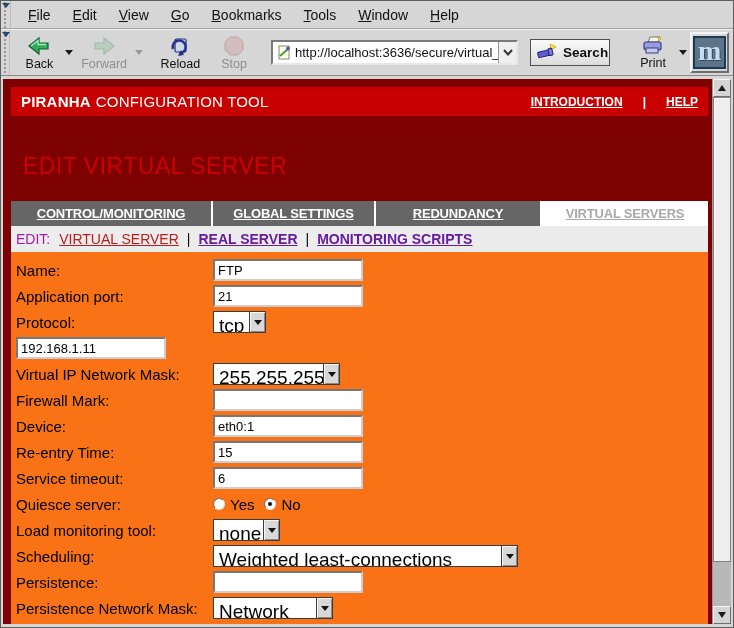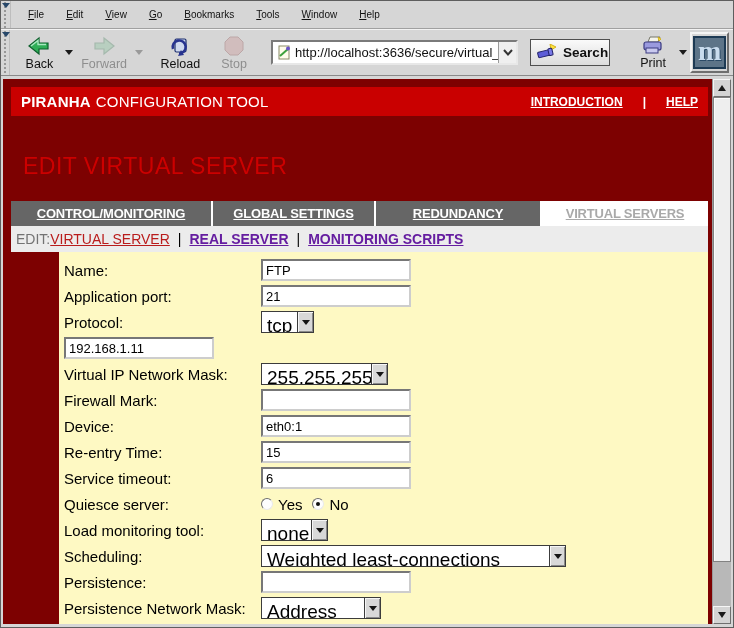--- a/index.html
+++ b/index.html
@@ -21,21 +21,21 @@
     background-image:radial-gradient(circle at 2px 2px, #979797 1px, transparent 1.4px);
     background-size:4px 4px; background-position:2px 8px; background-repeat:repeat-y;
     background-color:#d6d6d6; border-right:1px solid #bdbdbd;
   }
   .grippy .tri-dn-sm {
     position:absolute; top:2px; left:1px;
     width:0; height:0; border-left:4px solid transparent; border-right:4px solid transparent;
     border-top:5px solid #28486a;
   }
   .menu-item {
-    font-size:10px; color:#111; padding:4px 11px; cursor:default; white-space:nowrap;
+    font-size:14px; color:#111; padding:4px 11px; cursor:default; white-space:nowrap;
   }
   .menu-item u { text-decoration:underline; }
 
   
   .toolbar {
     height:47px; display:flex; align-items:center;
     background:#d6d6d6; border-top:1px solid #f2f2f2; border-bottom:1px solid #8a8a8a;
   }
   .navbtn {
     display:flex; flex-direction:column; align-items:center; justify-content:space-between;
@@ -117,26 +117,26 @@
   }
   .tab span { color:#fff; text-decoration:underline; white-space:nowrap; }
   .tab.active { background:#ffffff; }
   .tab.active span { color:#a9a9a9; }
   .tab0 { width:200px; } .tab1 { width:161px; } .tab2 { width:164px; } .tab3 { flex:1; }
 
   .subnav {
     flex:none; height:26px; background:#ececec; display:flex; align-items:center;
     font-size:14px; padding-left:5px; white-space:nowrap;
   }
-  .subnav .prefix { color:#737373; margin-right:0; }
+  .subnav .prefix { color:#a21caf; margin-right:9px; }
   .subnav .current { color:#b91c1c; font-weight:normal; text-decoration:underline; }
   .subnav .sep { color:#000; margin:0 8px; }
   .subnav a { color:#651da0; font-weight:bold; text-decoration:underline; cursor:pointer; }
 
-  .formarea { flex:1; background:#fef9c3; padding:5px 16px 0 5px;margin-left:48px; }
+  .formarea { flex:1; background:#f97316; padding:5px 16px 0 5px; }
   .frow { height:26px; display:flex; align-items:center; }
   .flabel { width:197px; flex:none; font-size:15px; color:#000; white-space:nowrap; }
   .txt {
     height:22px; width:150px; border:2px solid; border-color:#777 #cdcdcd #cdcdcd #777;
     font-family:"Liberation Sans",sans-serif; font-size:13px; padding:1px 3px; color:#000;
     background:#fff; outline:none;
   }
   .combo {
     display:inline-flex; align-items:stretch; height:22px; background:#fff;
     border:1px solid #3c3c3c;
@@ -405,21 +405,21 @@
         </div>
 
         <div class="frow">
           <span class="flabel">Persistence:</span>
           <input class="txt" value="" style="">
         </div>
 
         <div class="frow">
           <span class="flabel">Persistence Network Mask:</span>
           <span class="combo" style="width:120px">
-            <span class="combo-text">Address</span>
+            <span class="combo-text">Network</span>
             <span class="combo-btn">
                 <span class="tri"></span>
               </span>
           </span>
         </div>
 
       </div>
     </div>
 
     <div class="vscroll">

